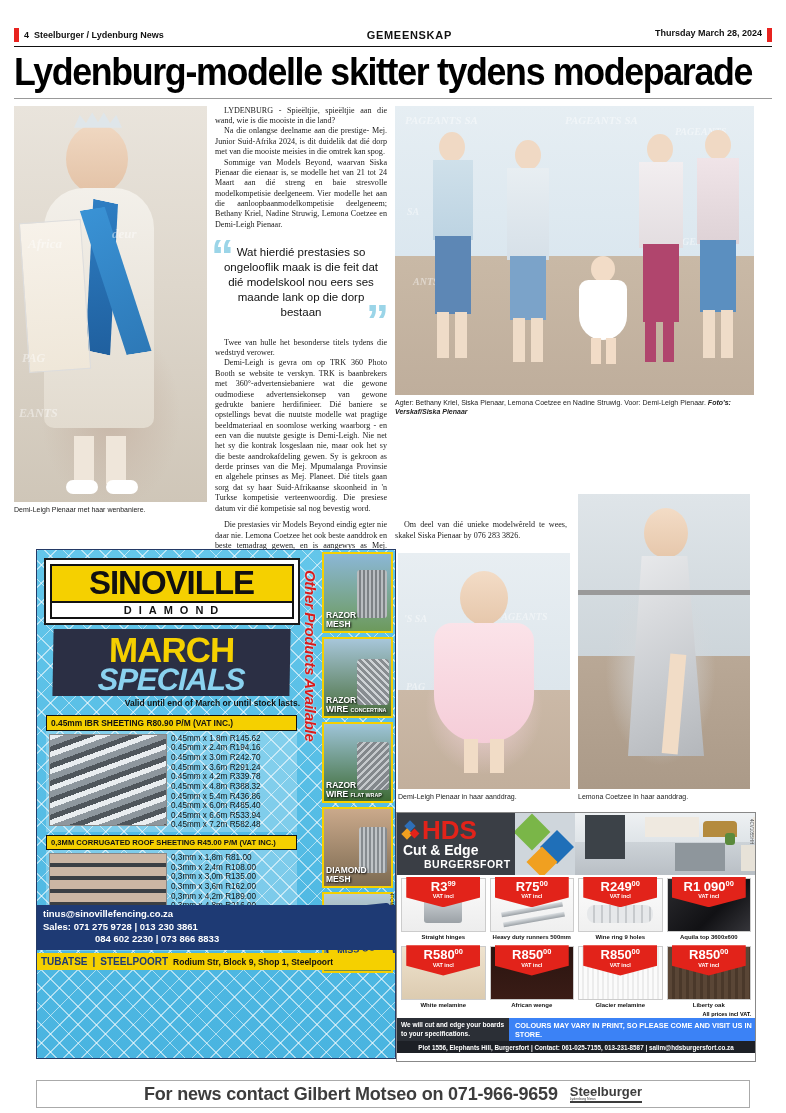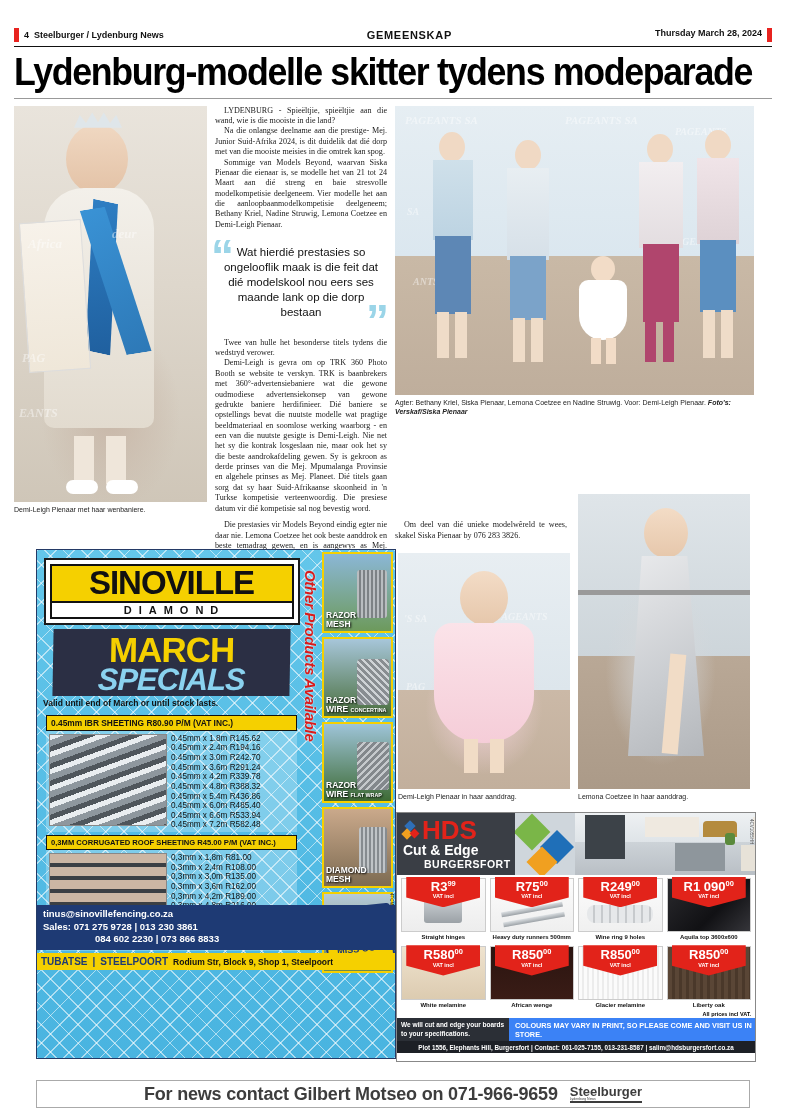--- a/index.html
+++ b/index.html
@@ -120,21 +120,21 @@
     letter-spacing: 7px; text-align: center; padding: 1px 0 1px 6px;
     border-top: 2px solid #111;
   }
   .march-box {
     background: #2b2f44; margin: 6px 10px 0 10px; padding: 4px 4px 2px 4px;
     text-align: center; transform: skewX(-1deg);
   }
   .march-word { font-size: 35px; font-weight: bold; color: #f5d000; letter-spacing: -1px; line-height: .95; }
   .specials-word { font-size: 31px; font-weight: bold; font-style: italic; color: #8ad2ef; letter-spacing: -1px; line-height: .9; }
   .valid-line {
-    text-align: left; font-size: 8.5px; font-weight: bold; color: #111; padding: 2px 0 4px 0;
+    text-align: right; font-size: 8.5px; font-weight: bold; color: #111; padding: 2px 0 4px 0;
   }
   .price-head {
     background: #f5d000; color: #111; font-weight: bold; font-size: 8.4px;
     padding: 2px 4px; border: 1px solid #111; margin: 3px 3px 0 3px;
   }
   .price-block { display: flex; gap: 4px; padding: 3px 3px 2px 3px; background: rgba(255,255,255,.25); margin: 0 3px; }
   .price-pic { width: 118px; height: 92px; border: 1px solid #888; overflow: hidden; position: relative; background:#9aa0a6; }
   .price-list { font-size: 8.2px; line-height: 1.175; color: #111; font-weight: normal; }
   .everything {
     font-size: 9.5px; font-weight: bold; font-style: italic; color: #1a3a7a;

